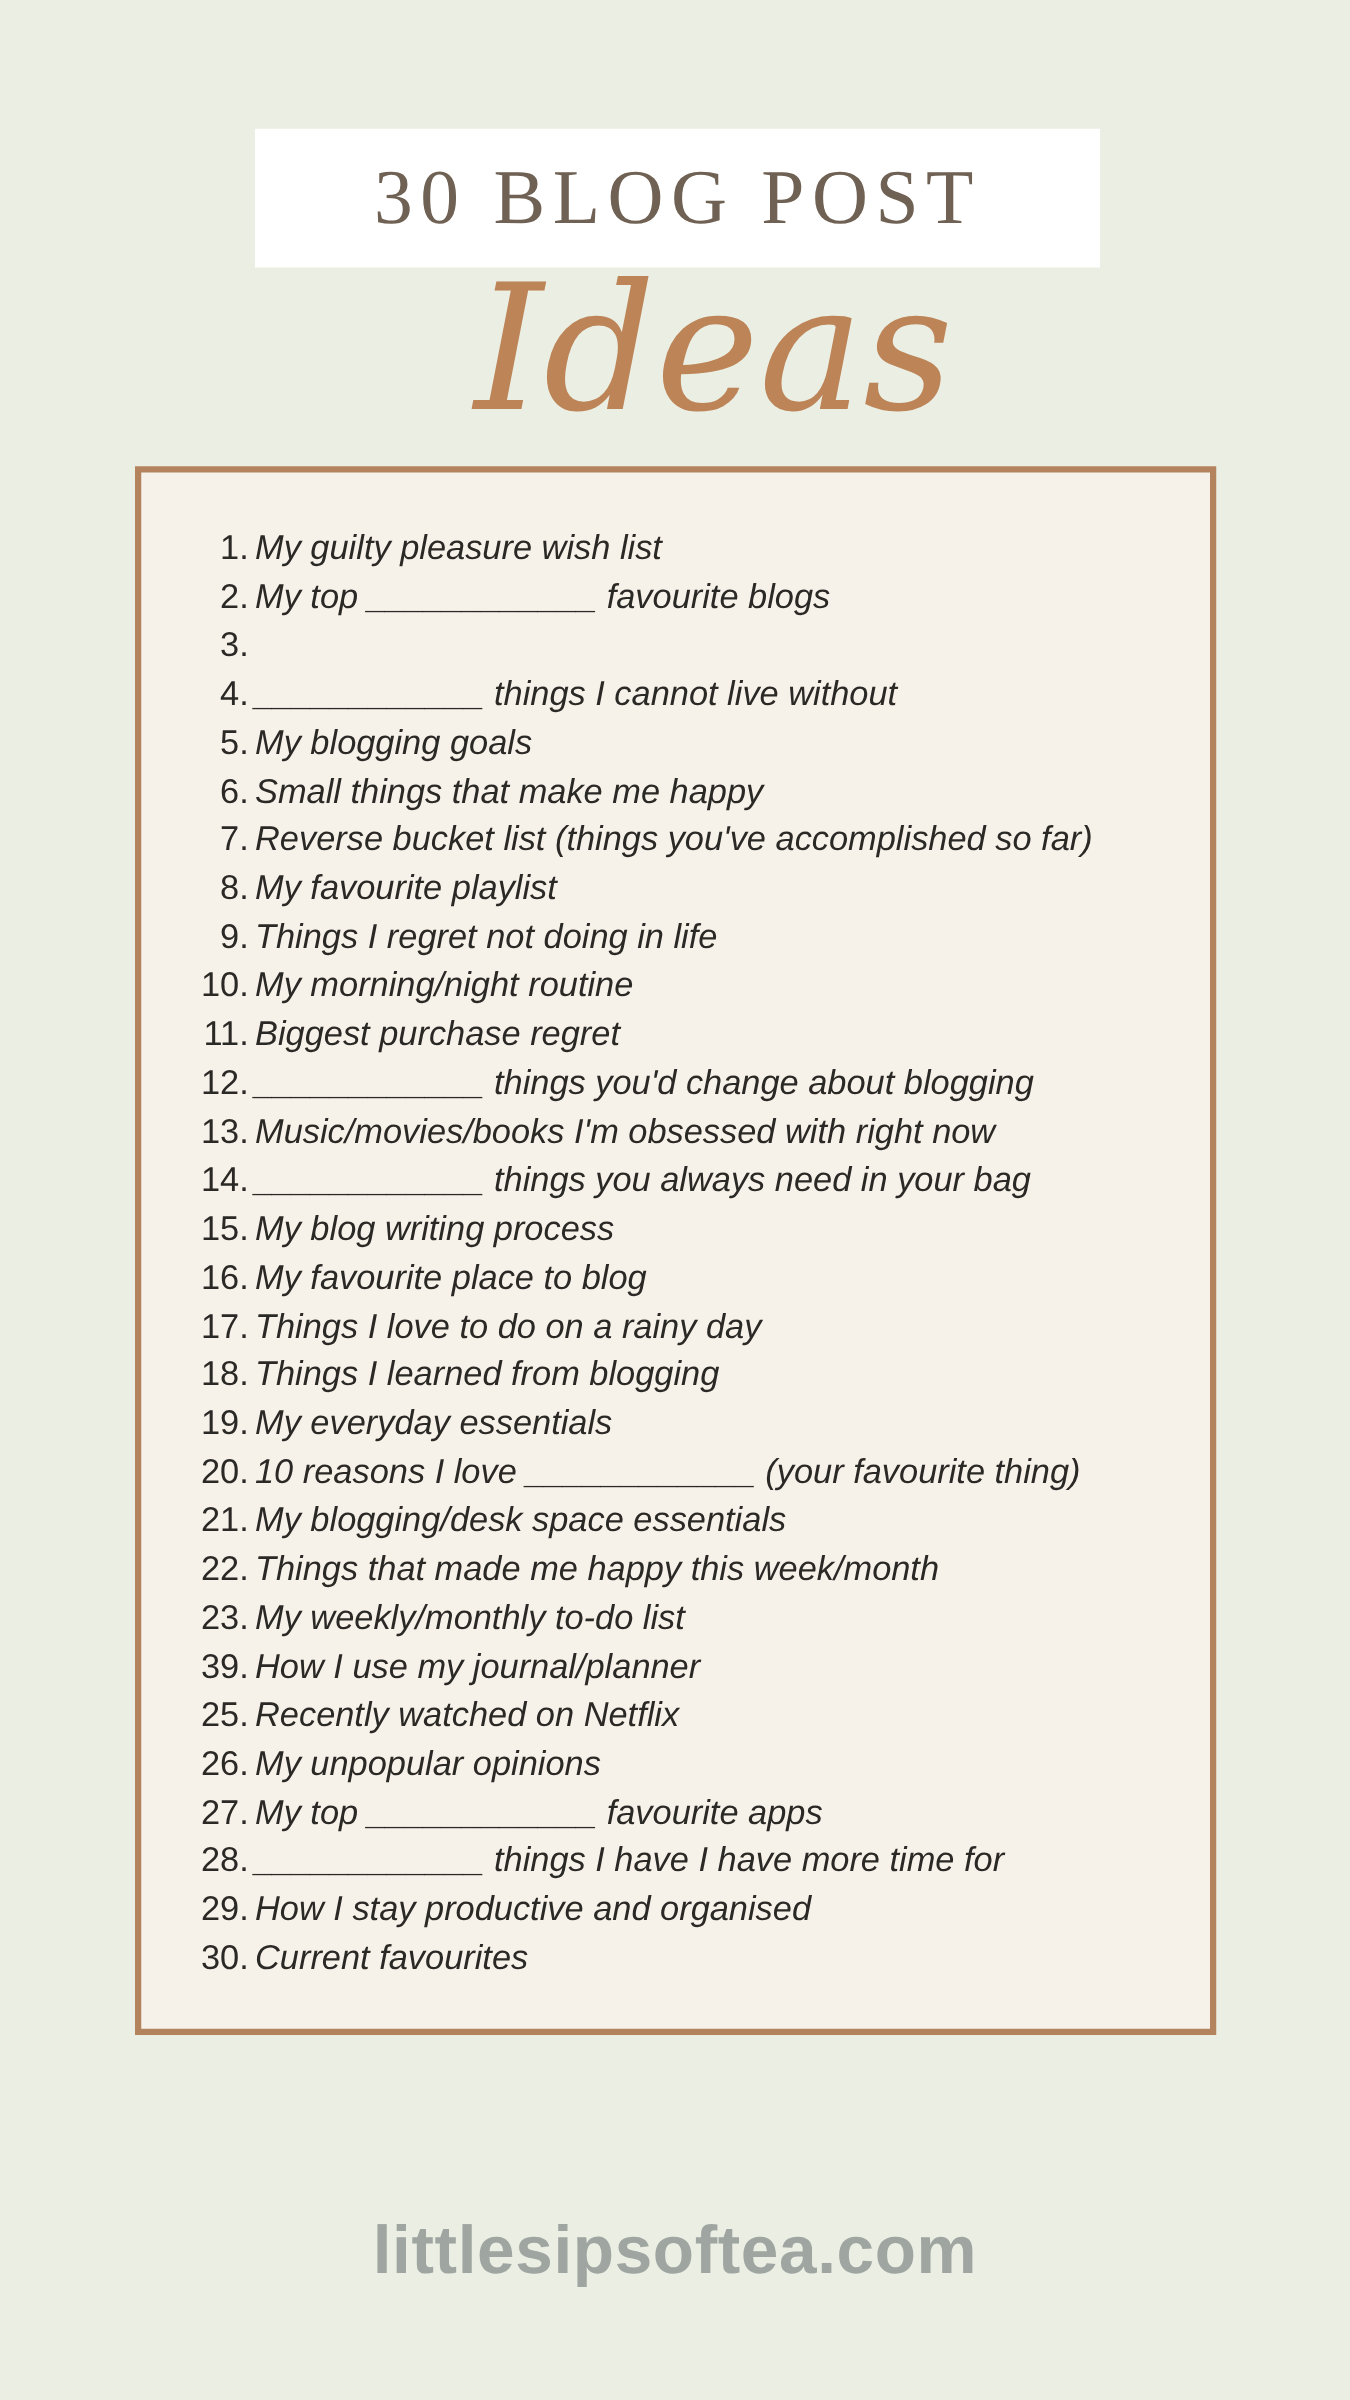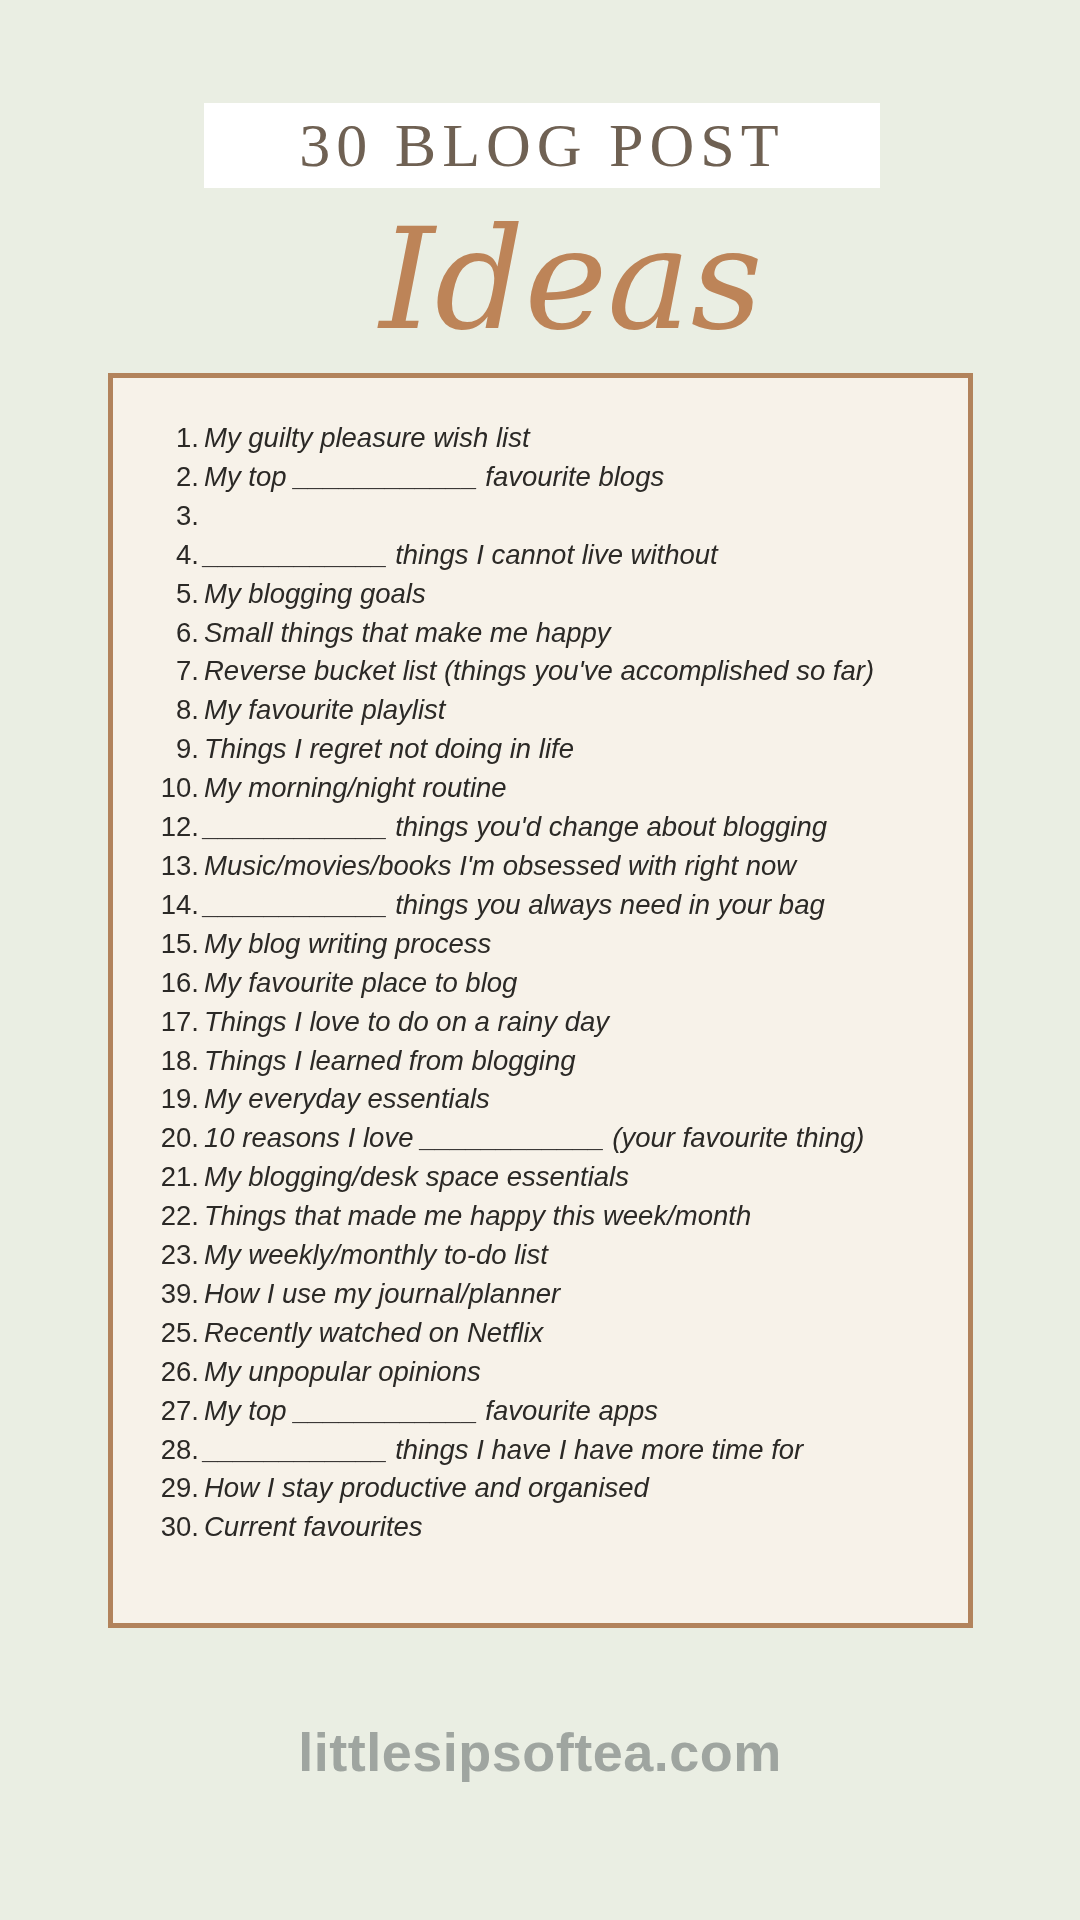--- a/index.html
+++ b/index.html
@@ -6,21 +6,21 @@
   body{background:#d8dcd2;}
   .page{
     position:relative;
     width:1080px;height:1920px;
     background:#eaeee3;
     overflow:hidden;
     font-family:"Liberation Sans",sans-serif;
   }
   .banner{
     position:absolute;
-    left:204px;top:103px;width:676px;height:85px;
+    left:204px;top:103px;width:676px;height:111px;
     background:#ffffff;
     display:flex;align-items:center;justify-content:center;
   }
   .banner h1{
     margin:0;
     font-family:"Liberation Serif",serif;
     font-weight:normal;
     font-size:62px;
     letter-spacing:6px;
     color:#6f6153;
@@ -65,21 +65,21 @@
     flex:none;
     width:86px;
     text-align:right;
   }
   .ideas-box li .txt{
     margin-left:5px;
     font-style:italic;
   }
   .site-footer{
     position:absolute;
-    left:0;top:1720px;width:1080px;
+    left:0;top:1768px;width:1080px;
     text-align:center;
     font-size:54px;
     line-height:64px;
     font-weight:bold;
     color:#9fa5a0;
     letter-spacing:0.5px;
   }
 </style>
 </head>
 <body>
@@ -127,20 +127,24 @@
         </li>
         <li>
           <span class="num">9.</span>
           <span class="txt">Things I regret not doing in life</span>
         </li>
         <li>
           <span class="num">10.</span>
           <span class="txt">My morning/night routine</span>
         </li>
         <li>
+          <span class="num">11.</span>
+          <span class="txt">Biggest purchase regret</span>
+        </li>
+        <li>
           <span class="num">12.</span>
           <span class="txt">____________ things you'd change about blogging</span>
         </li>
         <li>
           <span class="num">13.</span>
           <span class="txt">Music/movies/books I'm obsessed with right now</span>
         </li>
         <li>
           <span class="num">14.</span>
           <span class="txt">____________ things you always need in your bag</span>

